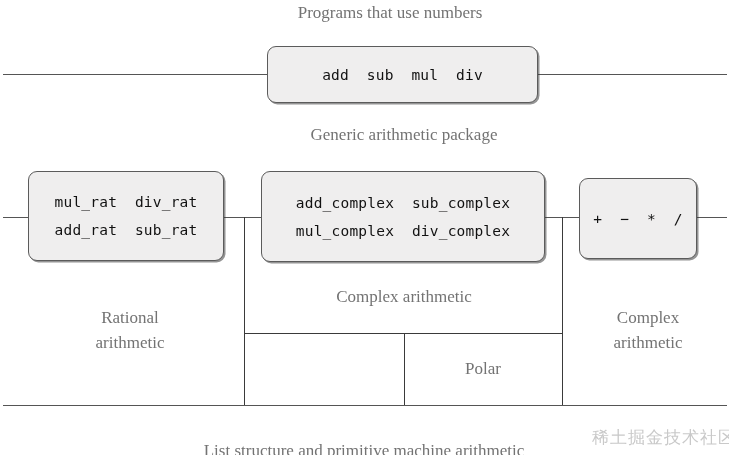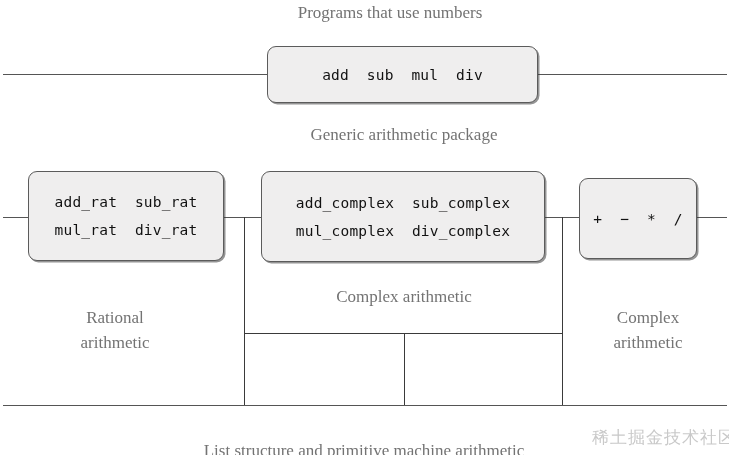--- a/index.html
+++ b/index.html
@@ -93,54 +93,55 @@
   </div>
 
   <div class="caption" style="left:204px; top:124px; width:400px;">Generic arithmetic package</div>
 
   <div class="hline" style="left:3px; top:217px; width:26px;"></div>
   <div class="hline" style="left:223px; top:217px; width:39px;"></div>
   <div class="hline" style="left:544px; top:217px; width:36px;"></div>
   <div class="hline" style="left:696px; top:217px; width:31px;"></div>
 
   <div class="procbox" style="left:28px; top:171px; width:196px; height:90px;">
+    <div class="row">mul_rat  div_rat</div>
     <div class="row">add_rat  sub_rat</div>
-    <div class="row">mul_rat  div_rat</div>
   </div>
 
   <div class="procbox" style="left:261px; top:171px; width:284px; height:91px;">
     <div class="row">add_complex  sub_complex</div>
     <div class="row">mul_complex  div_complex</div>
   </div>
 
   <div class="procbox single" style="left:579px; top:178px; width:118px; height:81px;">
     <div class="row">+  −  *  /</div>
   </div>
 
   <div class="vline" style="left:244px; top:217px; height:189px;"></div>
 
   <div class="vline" style="left:562px; top:217px; height:189px;"></div>
 
   <div class="hline thin" style="left:244px; top:333px; width:319px;"></div>
 
   <div class="vline" style="left:404px; top:333px; height:73px;"></div>
 
-  <div class="caption two-line" style="left:25px; top:305px; width:180px;">
+  <div class="caption two-line" style="left:40px; top:305px; width:180px;">
     <div>Rational</div>
     <div>arithmetic</div>
   </div>
 
   <div class="caption" style="left:254px; top:286px; width:300px;">Complex arithmetic</div>
 
   <div class="caption two-line" style="left:573px; top:305px; width:150px;">
     <div>Complex</div>
     <div>arithmetic</div>
   </div>
 
 
+  <div class="caption" style="left:409px; top:358px; width:148px;">Polar</div>
 
   <div class="hline" style="left:3px; top:405px; width:724px;"></div>
 
   <div class="caption" style="left:134px; top:440px; width:460px;">List structure and primitive machine arithmetic</div>
 
   <div class="watermark" style="left:592px; top:426px;">稀土掘金技术社区</div>
 
 </div>
 
 </body></html>

